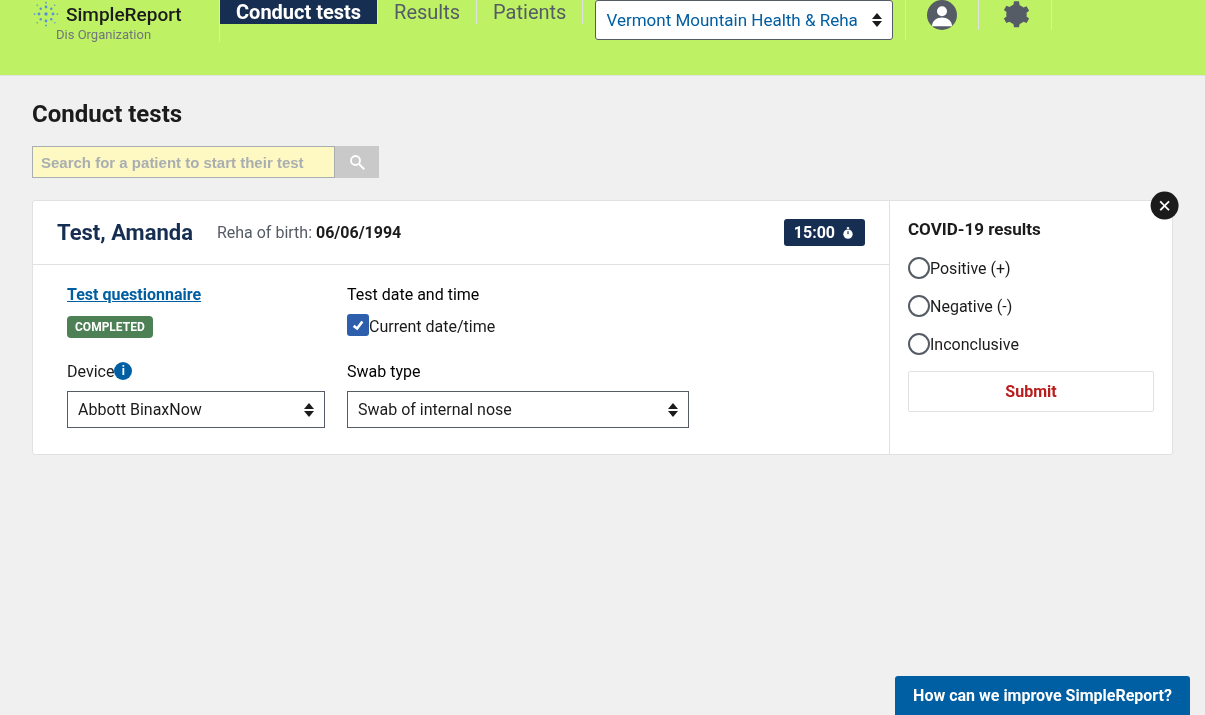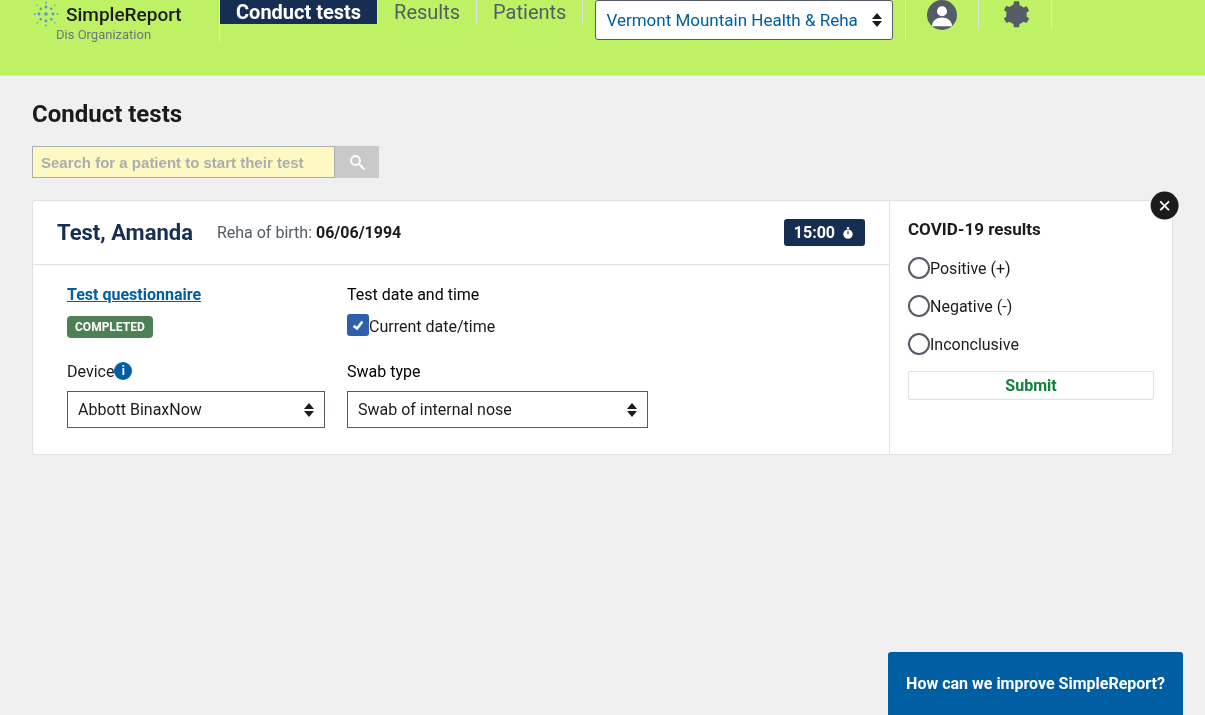--- a/index.html
+++ b/index.html
@@ -268,21 +268,21 @@
     .select .chevrons {
       position: absolute;
       right: 10px;
       top: 50%;
       transform: translateY(-50%);
       display: flex;
       flex-direction: column;
       gap: 2px;
     }
     .device-select { width: 258px; }
-    .swab-select { width: 301px; }
+    .swab-select { width: 342px; }
 
     
     .card-right {
       width: 282px;
       padding: 18px 18px 22px;
     }
     .results-title {
       font-size: 17px;
       font-weight: 700;
       margin-bottom: 18px;
@@ -300,39 +300,39 @@
       border: 2px solid #565c65;
       border-radius: 50%;
       flex-shrink: 0;
     }
     .radio-label { font-size: 16px; }
     .submit-btn {
       width: 100%;
       margin-top: 4px;
       border: 1px solid #dfe1e2;
       background: #fff;
-      color: #15803d;
-      font-weight: 700;
-      font-size: 16px;
-      padding: 4px;
+      color: #b91c1c;
+      font-weight: 700;
+      font-size: 16px;
+      padding: 10px;
       cursor: not-allowed;
       text-align: center;
       border-radius: 2px;
     }
 
     
     .feedback {
       position: fixed;
       bottom: 0;
-      right: 22px;
+      right: 15px;
       background: #005ea2;
       color: #fff;
       font-weight: 700;
       font-size: 16px;
-      padding: 22px 18px;
+      padding: 10px 18px;
       border-radius: 3px 3px 0 0;
       cursor: pointer;
     }
   </style>
 </head>
 <body>
 
 <div class="header">
   <div class="brand">
     <div class="brand-row">

